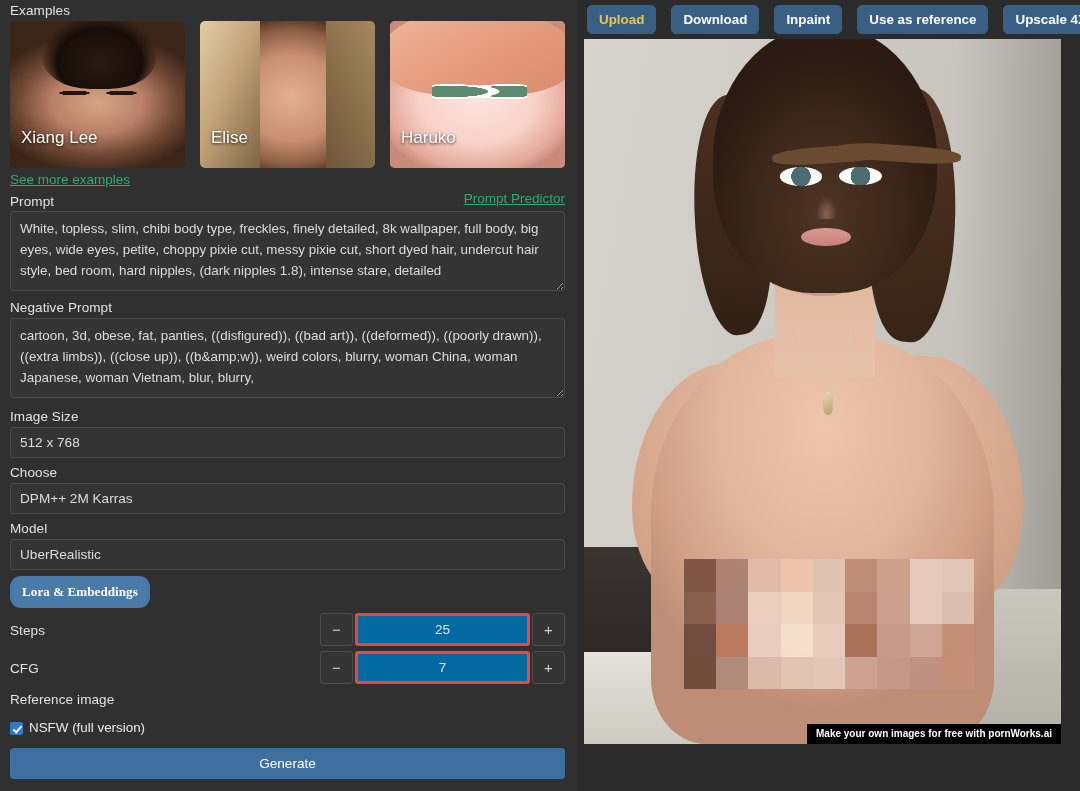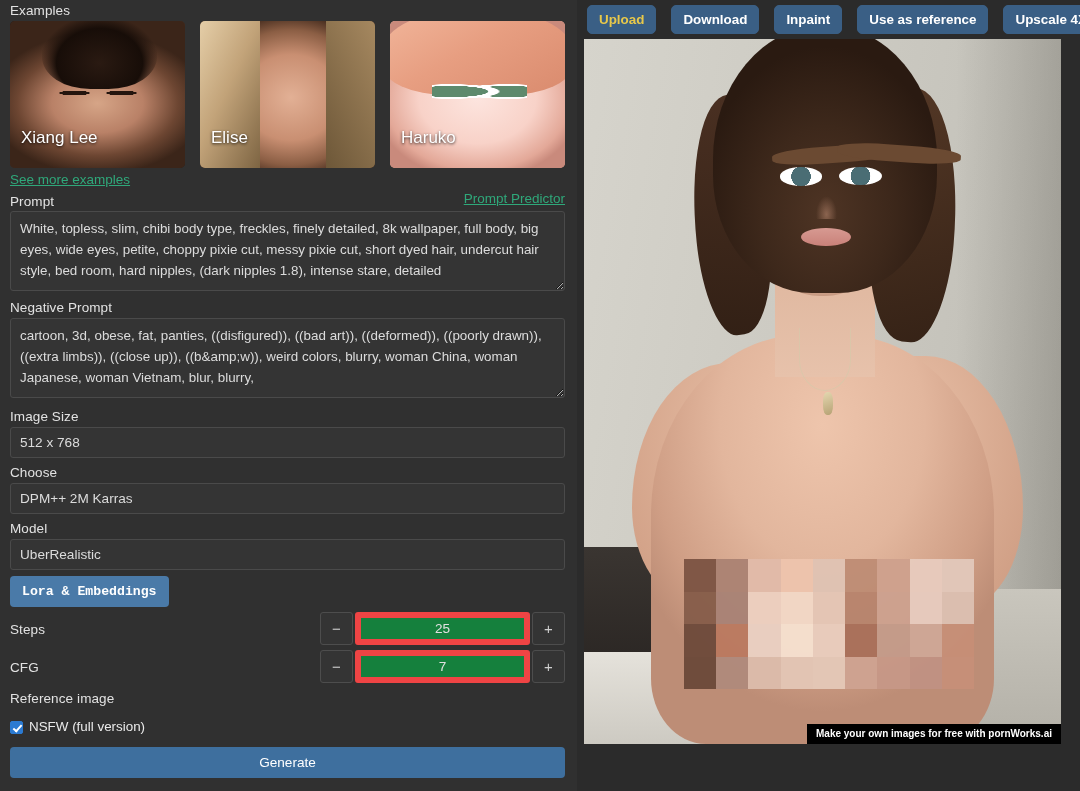--- a/index.html
+++ b/index.html
@@ -146,23 +146,23 @@
     font-size: 13.6px;
     padding: 12px 9px;
     outline: none;
     display: block;
   }
 
   .lora-btn {
     margin-top: 6px;
     background: #4a7aa8;
     border: none;
-    border-radius: 4px;
+    border-radius: 11px;
     color: #fff;
-    font-family: Liberation Mono, monospace;
+    font-family: Liberation Serif, serif;
     font-size: 13.2px;
     font-weight: bold;
     padding: 8px 12px;
     cursor: pointer;
   }
 
   
   .stepper-row {
     display: flex;
     align-items: center;
@@ -187,22 +187,22 @@
     line-height: 1;
     cursor: pointer;
     display: flex;
     align-items: center;
     justify-content: center;
     font-family: "Liberation Sans", sans-serif;
   }
   .step-value {
     flex: 1;
     margin: 0 2px;
-    background: #15803d;
-    border: 6px solid #ef4444;
+    background: #0369a1;
+    border: 3px solid #ef4444;
     border-radius: 3px;
     color: #e0e0e0;
     font-size: 13.6px;
     display: flex;
     align-items: center;
     justify-content: center;
     font-family: "Liberation Sans", sans-serif;
   }
 
   .ref-row {

